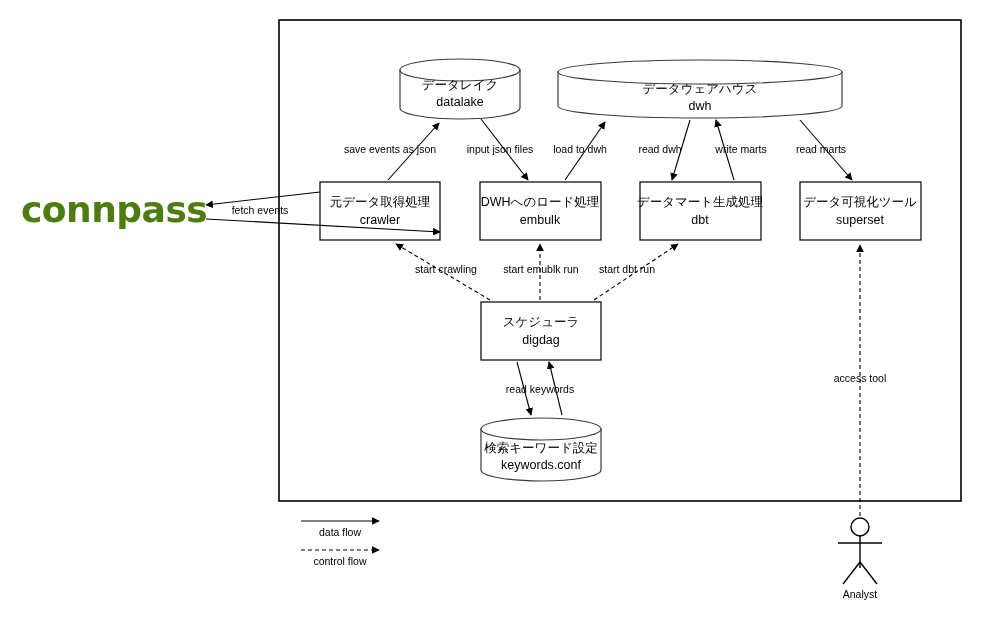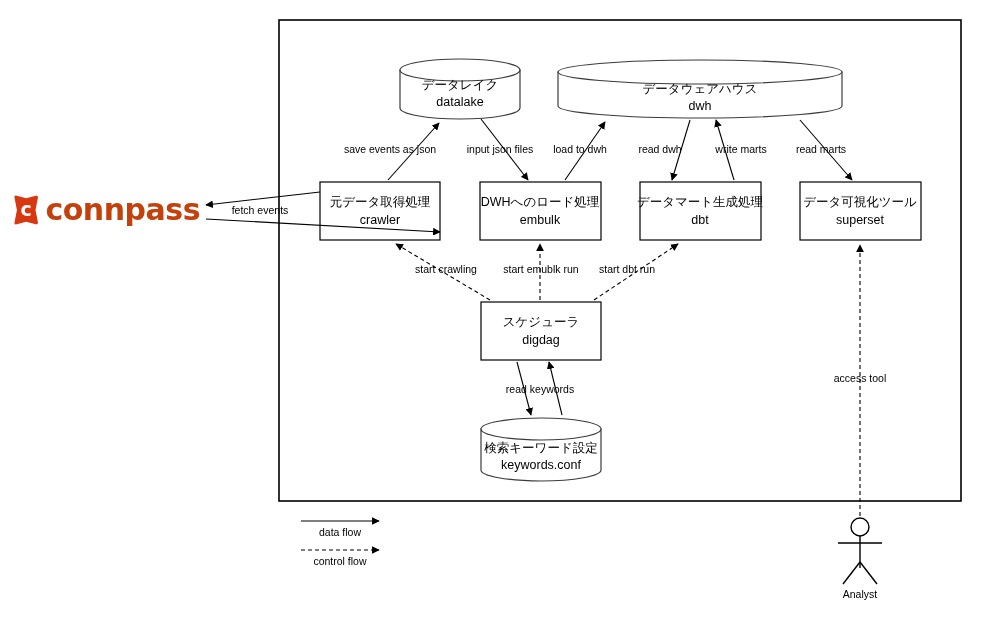--- a/index.html
+++ b/index.html
@@ -110,24 +110,24 @@
     align-items: center;
     justify-content: center;
     color: #ffffff;
     font-family: "DejaVu Sans", sans-serif;
     font-weight: bold;
     font-size: 19px;
     line-height: 1;
     padding-bottom: 1px;
   }
   .logo-text {
-    color: #c2410c;
+    color: #4d7c0f;
     font-family: "DejaVu Sans", sans-serif;
     font-weight: bold;
-    font-size: 30px;
+    font-size: 36px;
     letter-spacing: -0.5px;
     line-height: 1;
   }
 </style>
 </head>
 <body>
 
 <div id="diagram-root">
 
   <svg id="diagram-svg" viewBox="0 0 981 621" xmlns="http://www.w3.org/2000/svg">

